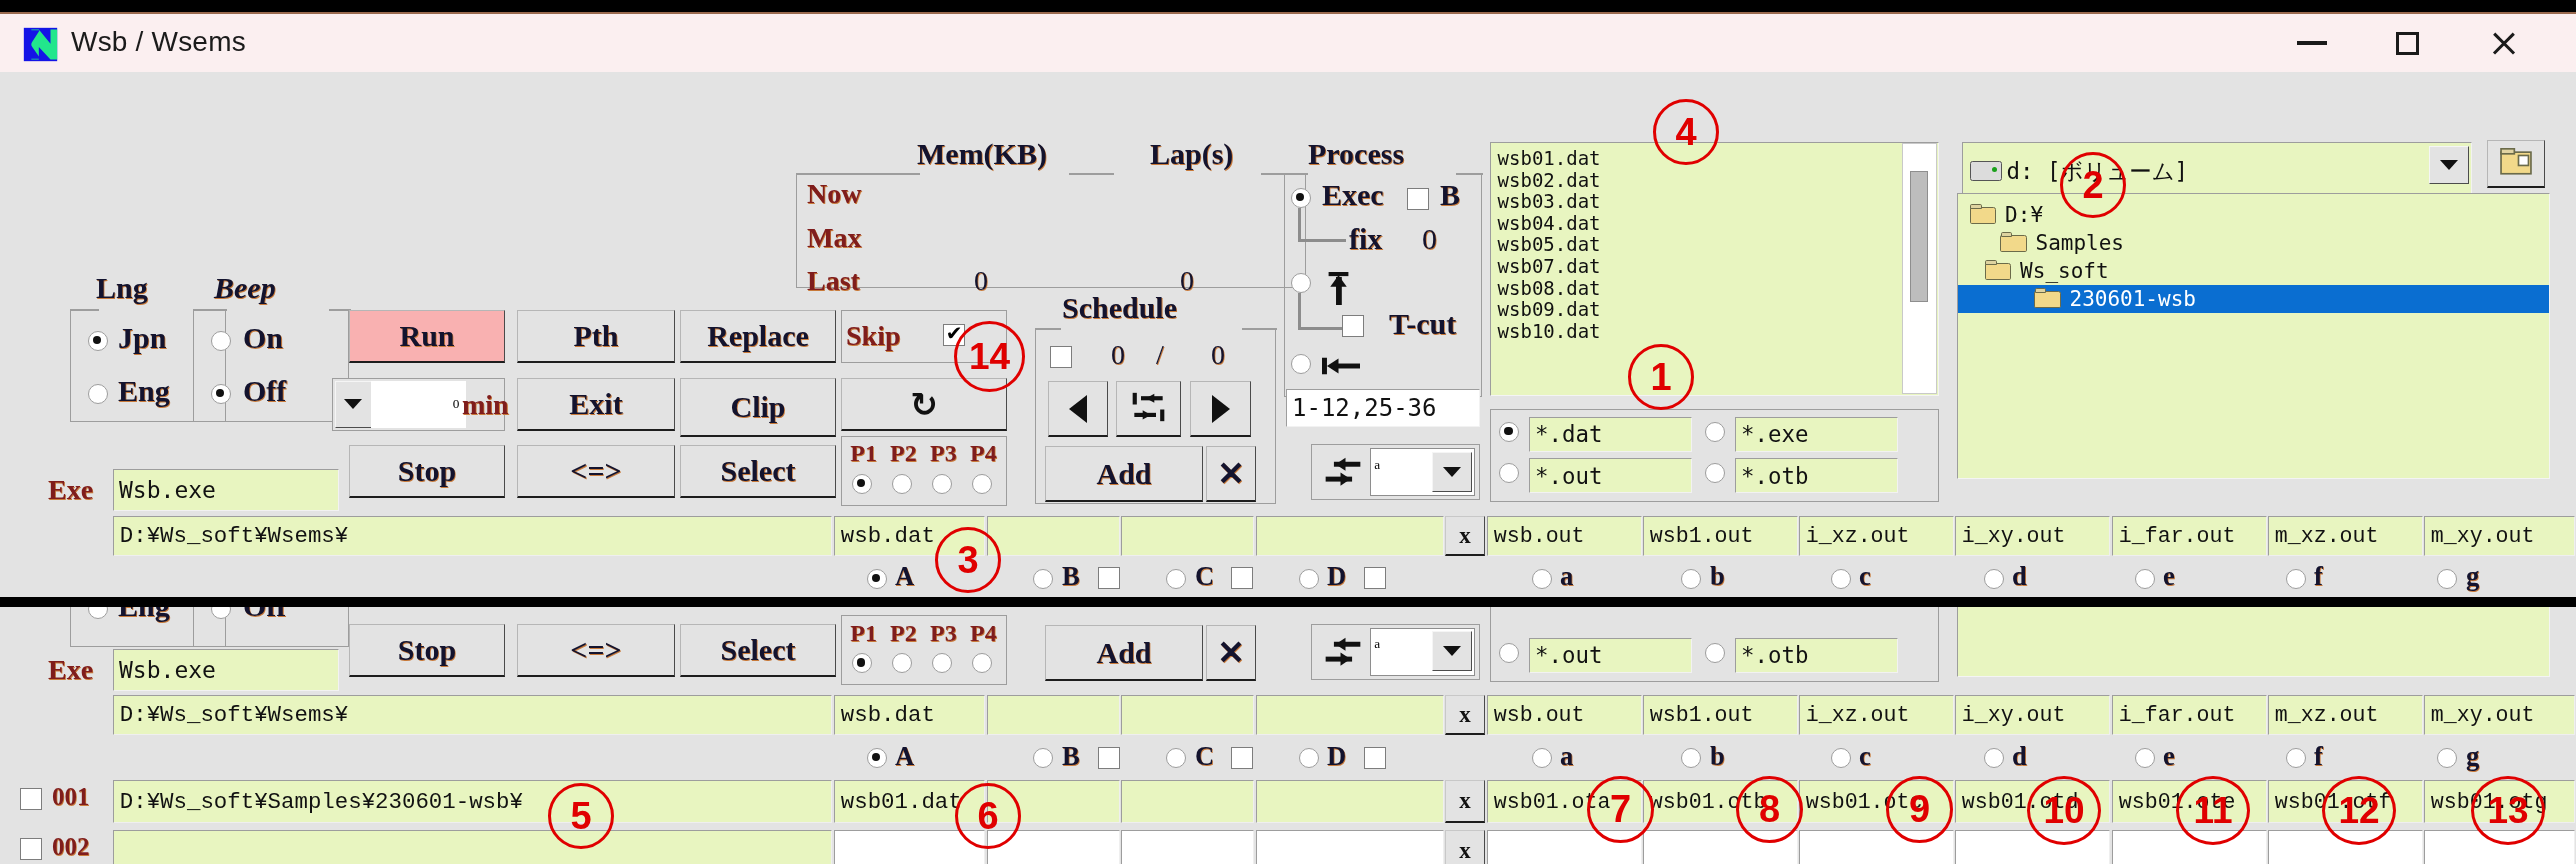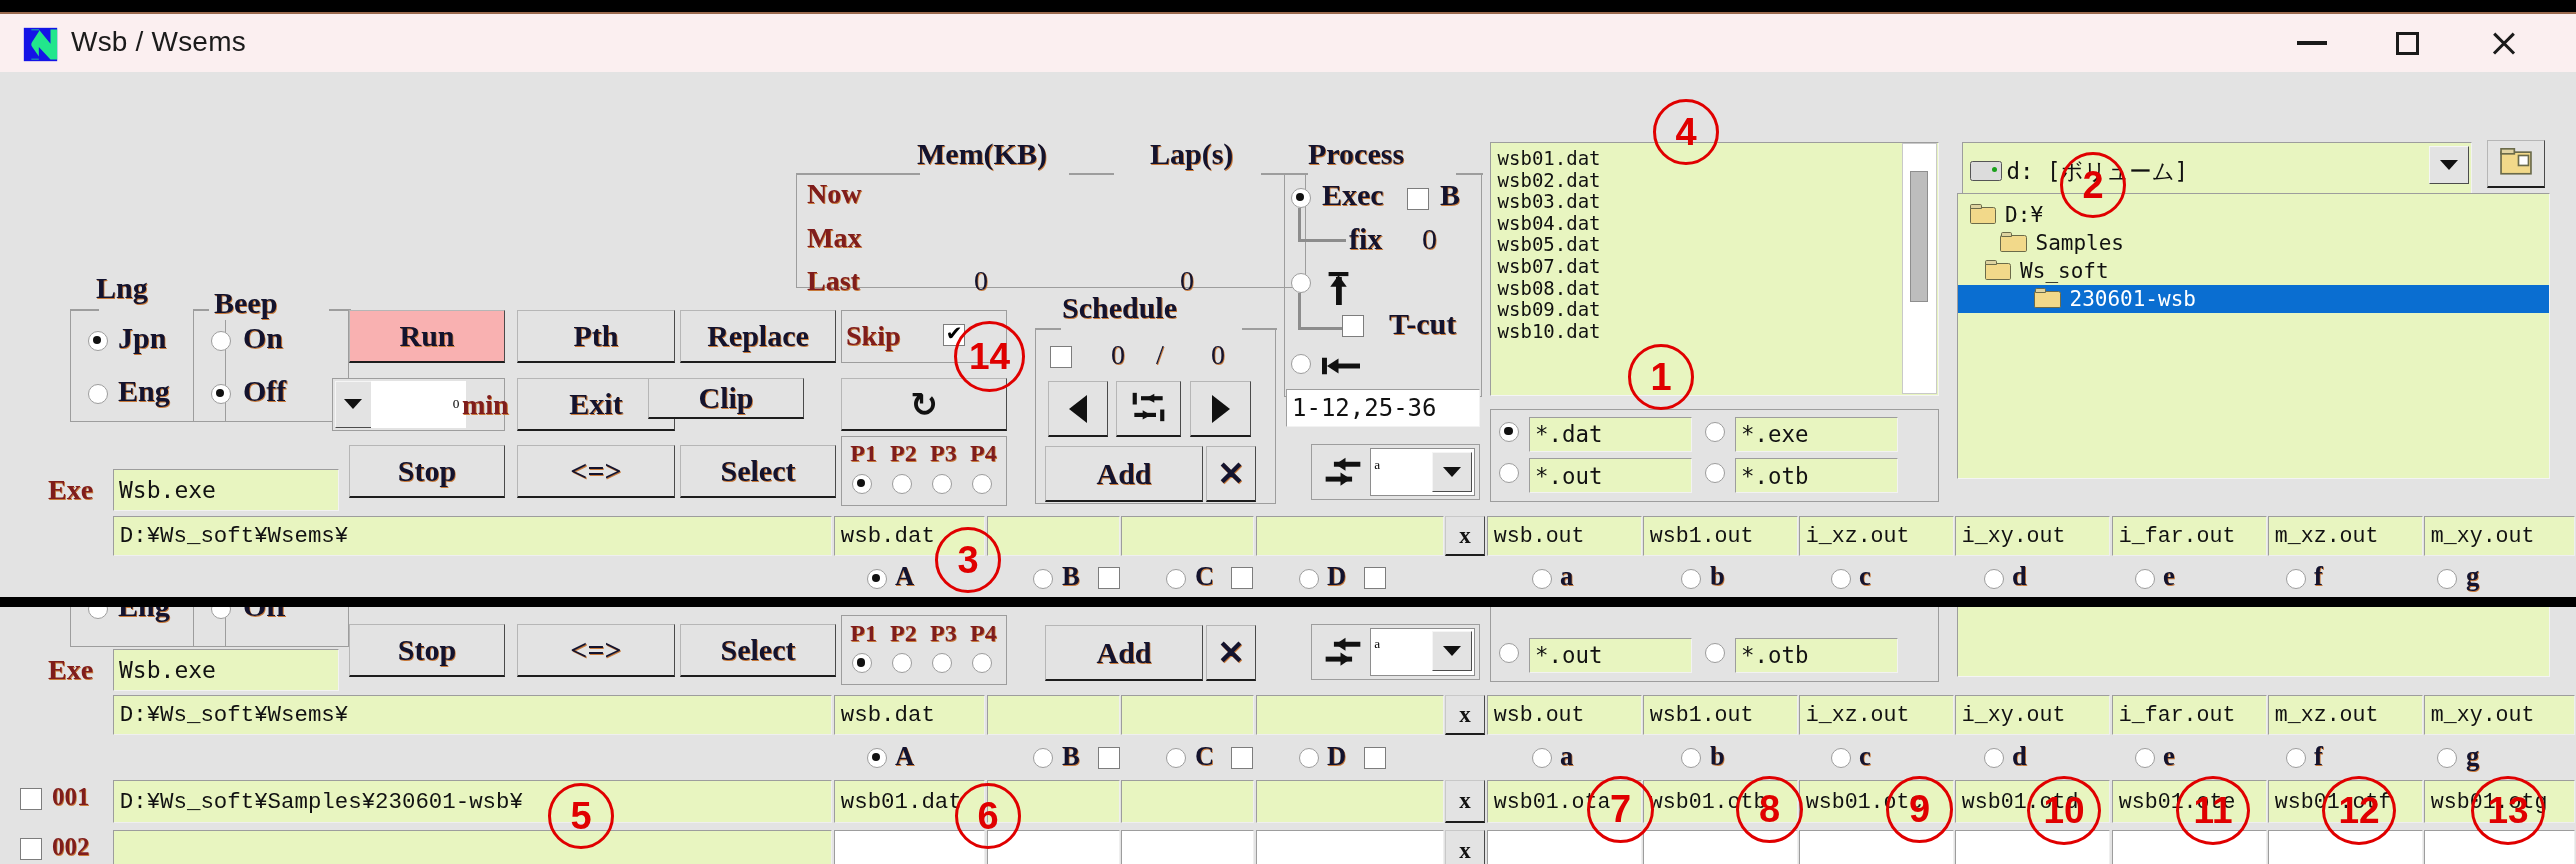--- a/index.html
+++ b/index.html
@@ -145,21 +145,21 @@
     <div class="grp-cap" style="left:91px;top:199px;font-size:30px;">Lng</div>
     <div class="radio on" style="left:88px;top:259px;"></div>
     <div class="rlbl" style="left:118px;top:249px;font-size:30px;">Jpn</div>
     <div class="radio" style="left:88px;top:312px;"></div>
     <div class="rlbl" style="left:118px;top:302px;font-size:30px;">Eng</div>
 
     <div class="grp" style="left:193px;top:237px;width:156px;height:113px;">
       <div class="grp-top" style="left:0;width:20px;"></div>
       <div class="grp-top" style="left:135px;width:21.6px;"></div>
     </div>
-    <div class="grp-cap" style="left:209px;top:214px;font-size:30px;">Beep</div>
+    <div class="grp-cap" style="left:209px;top:199px;font-size:30px;font-style:italic;">Beep</div>
     <div class="radio" style="left:211px;top:259px;"></div>
     <div class="rlbl" style="left:243px;top:249px;font-size:30px;">On</div>
     <div class="radio on" style="left:211px;top:312px;"></div>
     <div class="rlbl" style="left:243px;top:302px;font-size:30px;">Off</div>
 
     <div class="grp" style="left:796px;top:101px;width:510px;height:115px;">
       <div class="grp-top" style="left:0;width:123px;"></div>
       <div class="grp-top" style="left:272px;width:45px;"></div>
       <div class="grp-top" style="left:464px;width:47px;"></div>
     </div>
@@ -216,21 +216,21 @@
 
     <div class="frame" style="left:332px;top:306px;width:173px;height:53px;">
       <div class="cbtn" style="left:1.7px;top:1.7px;width:37px;height:47px;">
           <div class="caret"></div>
         </div>
       <div style="position:absolute;left:38px;top:1.7px;width:95px;height:47px;background:#fff;display:flex;align-items:center;justify-content:flex-end;padding-right:6.6px;box-sizing:border-box;">0</div>
     </div>
     <div class="stxt" style="left:462px;top:317px;font-size:28px;">min</div>
 
     <div class="btn" style="left:517px;top:306px;width:158px;height:53px;font-size:30px;">Exit</div>
-    <div class="btn" style="left:648px;top:306px;width:156px;height:41px;font-size:30px;">Clip</div>
+    <div class="btn" style="left:680px;top:306px;width:156px;height:59px;font-size:30px;">Clip</div>
     <div class="btn" style="left:349px;top:373px;width:156px;height:53px;font-size:30px;">Stop</div>
     <div class="btn" style="left:517px;top:373px;width:158px;height:53px;font-size:30px;">&lt;=&gt;</div>
     <div class="btn" style="left:680px;top:373px;width:156px;height:53px;font-size:30px;">Select</div>
 
     <div class="frame" style="left:841px;top:238px;width:166px;height:53px;">
       <div class="stxt" style="left:4px;top:9.1px;font-size:28px;">Skip</div>
       <div class="chk on" style="left:101px;top:13.3px;"></div>
     </div>
 
     <div class="btn" style="left:841px;top:306px;width:166px;height:53px;">

